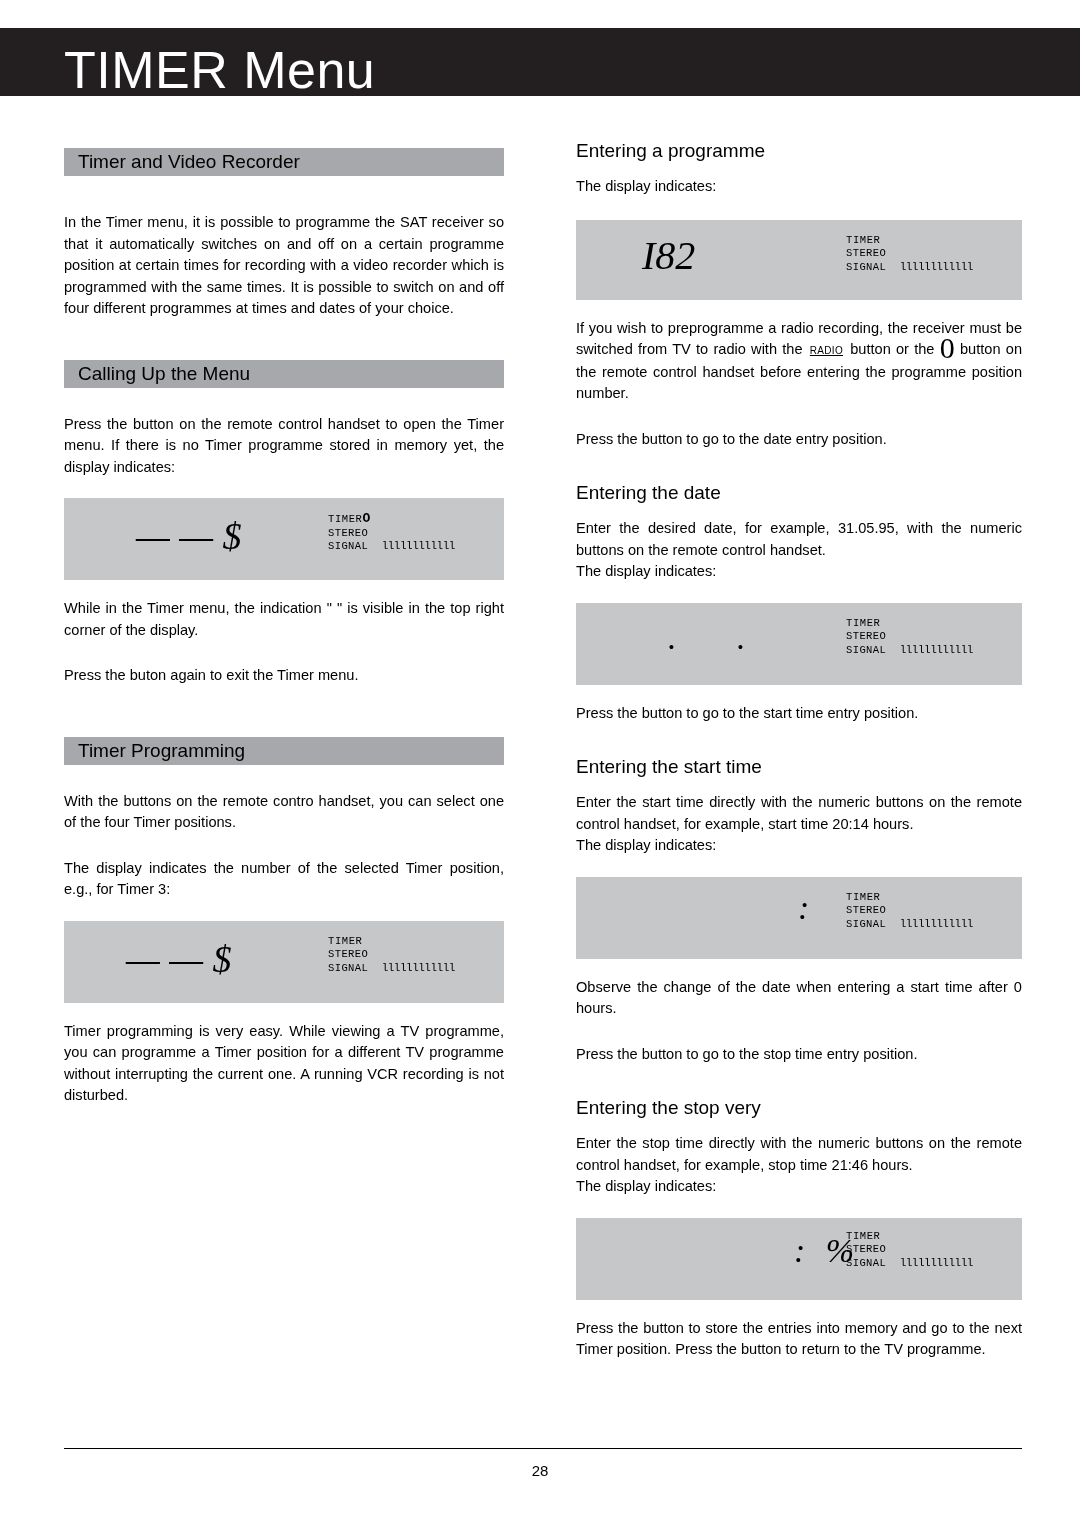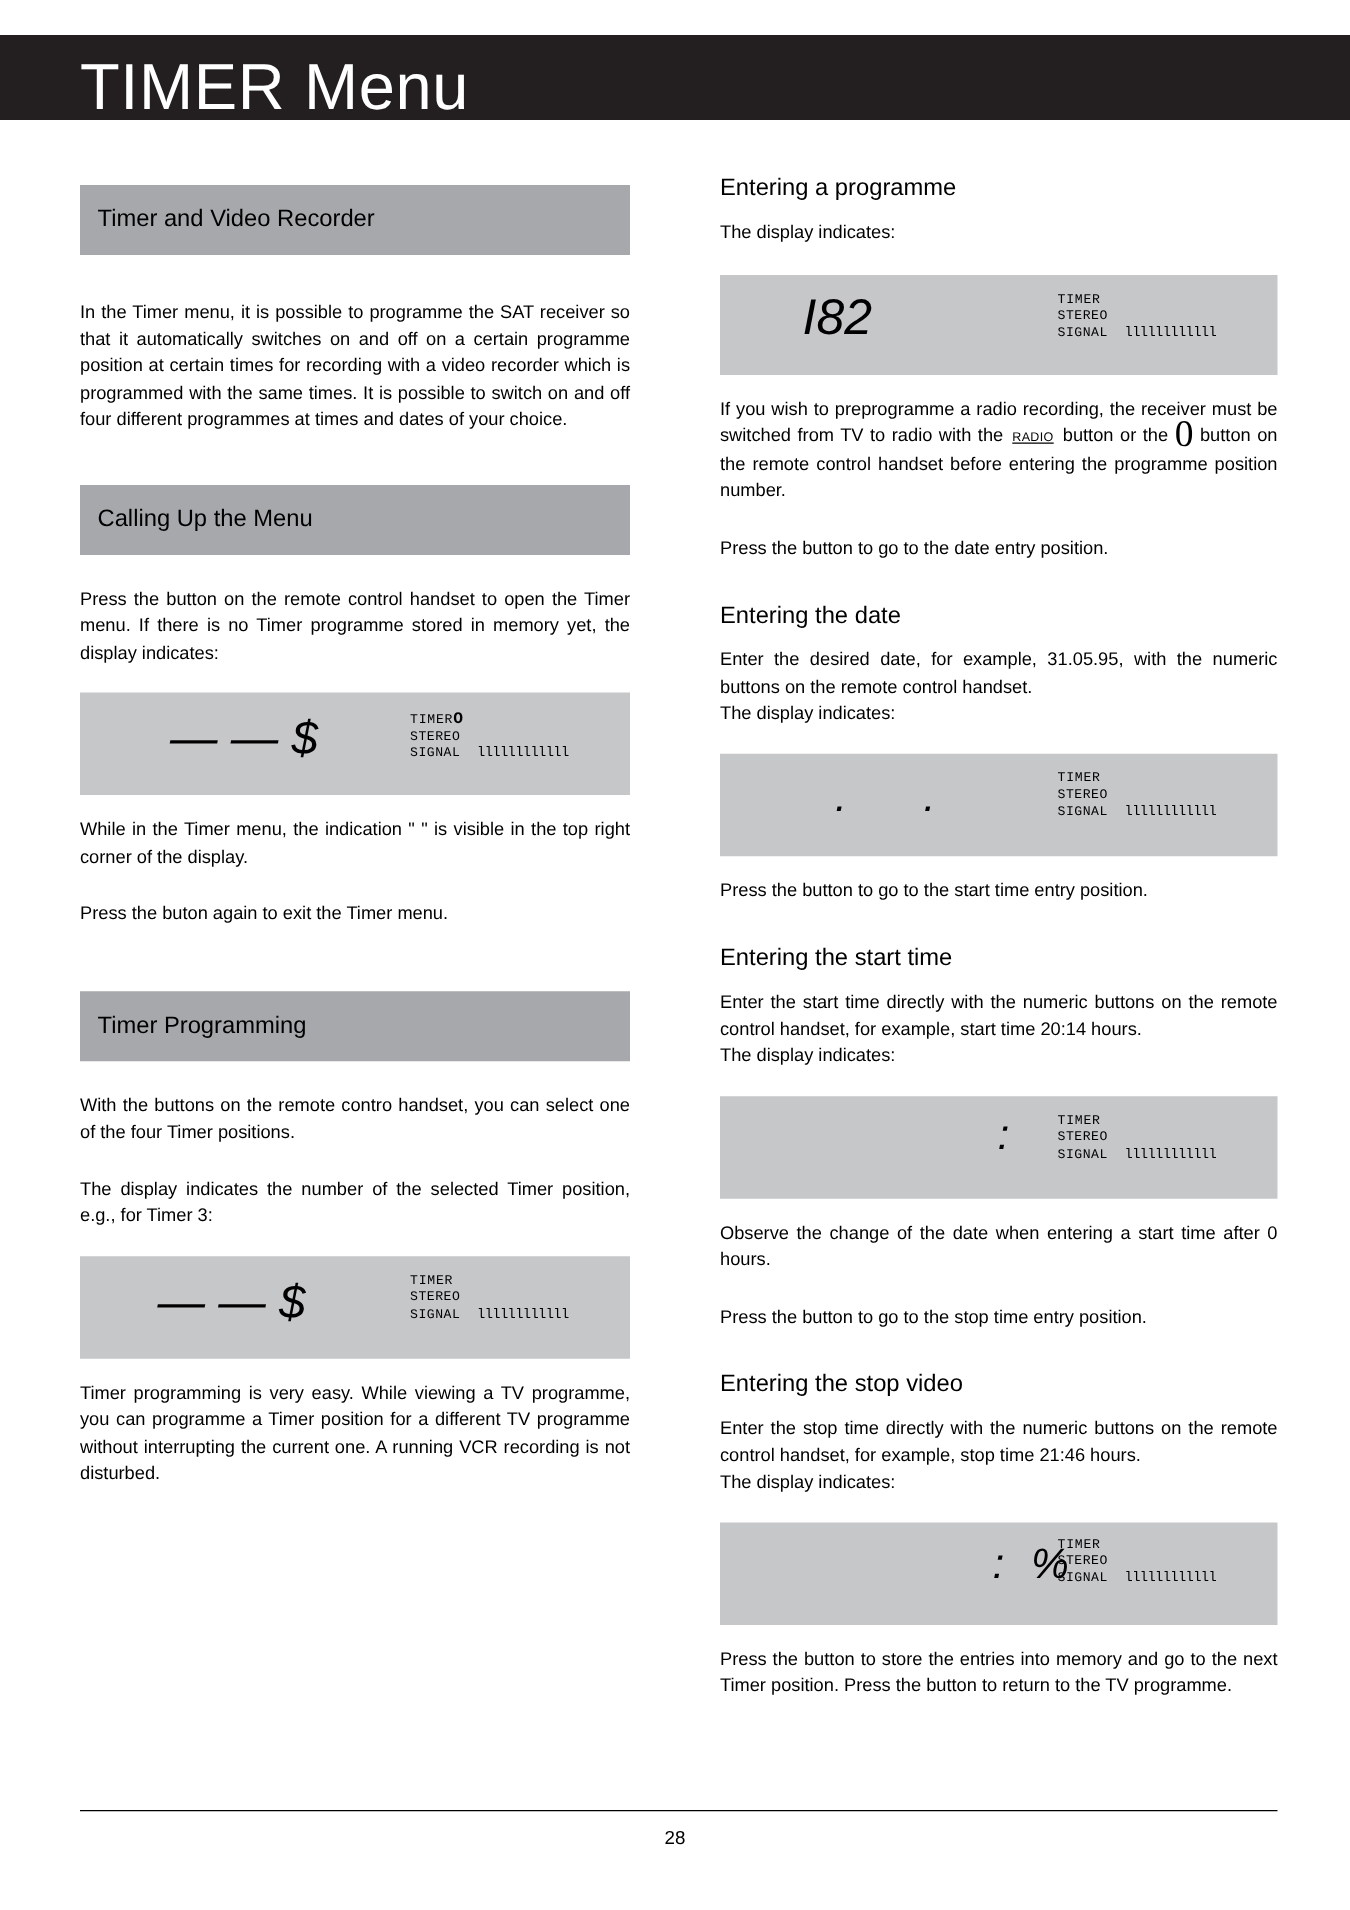--- a/index.html
+++ b/index.html
@@ -48,21 +48,21 @@
   }
   .col-right {
     position: absolute;
     left: 576px;
     top: 140px;
     width: 446px;
   }
   
   .section-bar {
     background: #a6a8ab;
-    height: 56px;
+    height: 28px;
     display: flex;
     align-items: center;
     padding-left: 14px;
     box-sizing: border-box;
     margin-bottom: 0;
   }
   .section-bar span {
     font-size: 19px;
     color: #000;
   }
@@ -89,21 +89,21 @@
 
   
   .lcd {
     background: #c6c7c9;
     position: relative;
     box-sizing: border-box;
   }
   .lcd-main {
     position: absolute;
     color: #000;
-    font-family: Liberation Sans, sans-serif;
+    font-family: Liberation Serif, serif;
     font-style: italic;
   }
   .lcd-right {
     position: absolute;
     right: 16px;
     top: 14px;
     width: 160px;
     font-size: 10.5px;
     line-height: 13.5px;
     letter-spacing: 0.4px;
@@ -307,21 +307,21 @@
     <div class="gap-md"></div>
 
     <p class="body">Observe the change of the date when entering a start time after 0 hours.</p>
 
     <div class="gap-sm"></div>
 
     <p class="body">Press the          button to go to the stop time entry position.</p>
 
     <div class="gap-md"></div>
 
-    <h2 class="sub">Entering the stop video</h2>
+    <h2 class="sub">Entering the stop very</h2>
 
     <p class="body tight">Enter the stop time directly with the numeric buttons on the remote control handset, for example, stop time 21:46 hours.</p>
     <p class="body">The display indicates:</p>
 
     <div style="height:6px"></div>
 
     <div class="lcd" style="width:446px;height:82px;">
       <div class="lcd-main" style="left:218px;top:14px;font-size:34px;letter-spacing:6px;">: %</div>
       <div class="lcd-right" style="top:12px;">
         <span class="row timerword">TIMER</span>

